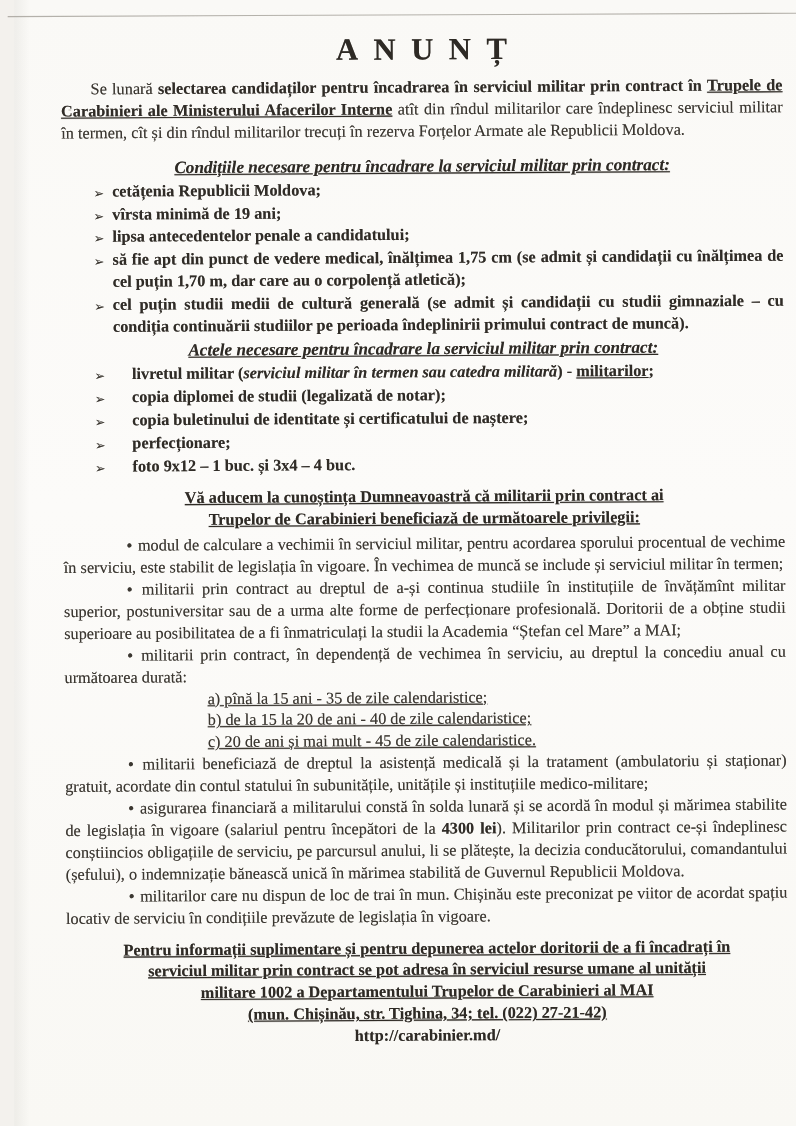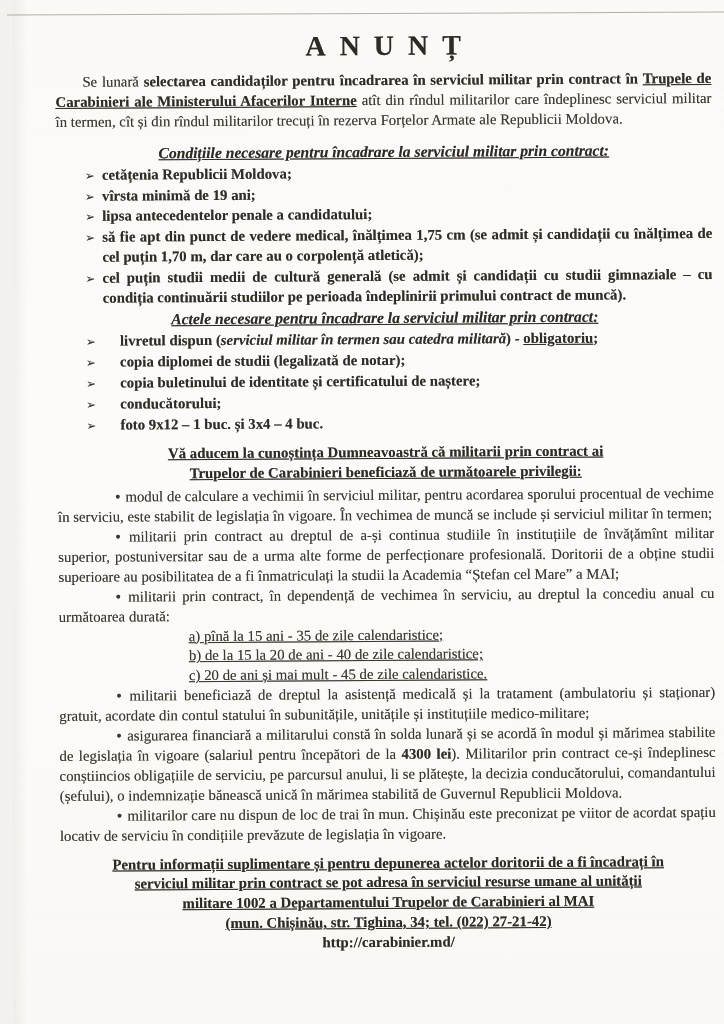--- a/index.html
+++ b/index.html
@@ -87,24 +87,24 @@
       <li><span class="marker">➢</span><span>cetățenia Republicii Moldova;</span></li>
       <li><span class="marker">➢</span><span>vîrsta minimă de 19 ani;</span></li>
       <li><span class="marker">➢</span><span>lipsa antecedentelor penale a candidatului;</span></li>
       <li><span class="marker">➢</span><span>să fie apt din punct de vedere medical, înălțimea 1,75 cm (se admit și candidații cu înălțimea de cel puțin 1,70 m, dar care au o corpolență atletică);</span></li>
       <li><span class="marker">➢</span><span>cel puțin studii medii de cultură generală (se admit și candidații cu studii gimnaziale – cu condiția continuării studiilor pe perioada îndeplinirii primului contract de muncă).</span></li>
     </ul>
 
     <div class="sec-heading"><span class="u">Actele necesare pentru încadrare la serviciul militar prin contract:</span></div>
 
     <ul class="arrow-list docs-list">
-      <li><span class="marker">➢</span><span><span>livretul dispun (</span><i>serviciul militar în termen sau catedra militară</i><span>) - </span><span class="u">obligatoriu</span><span>;</span></span></li>
+      <li><span class="marker">➢</span><span><span>livretul militar (</span><i>serviciul militar în termen sau catedra militară</i><span>) - </span><span class="u">militarilor</span><span>;</span></span></li>
       <li><span class="marker">➢</span><span>copia diplomei de studii (legalizată de notar);</span></li>
       <li><span class="marker">➢</span><span>copia buletinului de identitate și certificatului de naștere;</span></li>
-      <li><span class="marker">➢</span><span>conducătorului;</span></li>
+      <li><span class="marker">➢</span><span>perfecționare;</span></li>
       <li><span class="marker">➢</span><span>foto 9x12 – 1 buc. și 3x4 – 4 buc.</span></li>
     </ul>
 
     <div class="priv-heading">
       <div><span class="u">Vă aducem la cunoștința Dumneavoastră că militarii prin contract ai</span></div>
       <div><span class="u">Trupelor de Carabinieri beneficiază de următoarele privilegii:</span></div>
     </div>
 
     <p class="priv justify"><span class="dot">•</span> <span>modul de calculare a vechimii în serviciul militar, pentru acordarea sporului procentual de vechime în serviciu, este stabilit de legislația în vigoare. În vechimea de muncă se include și serviciul militar în termen;</span></p>
 

